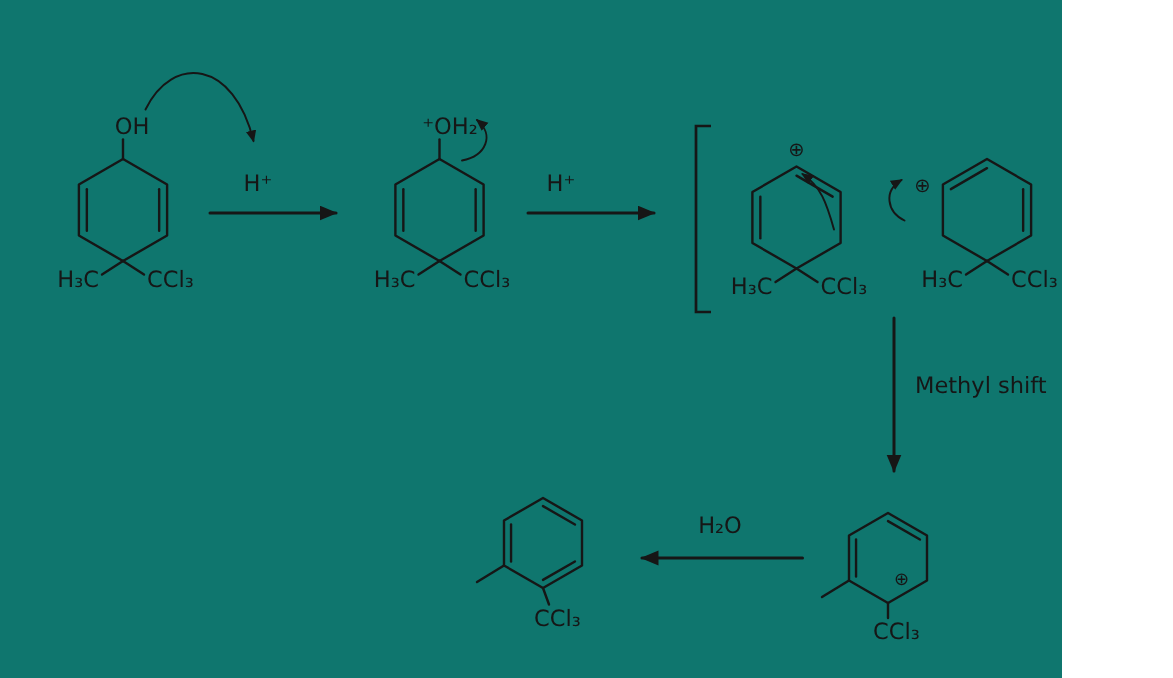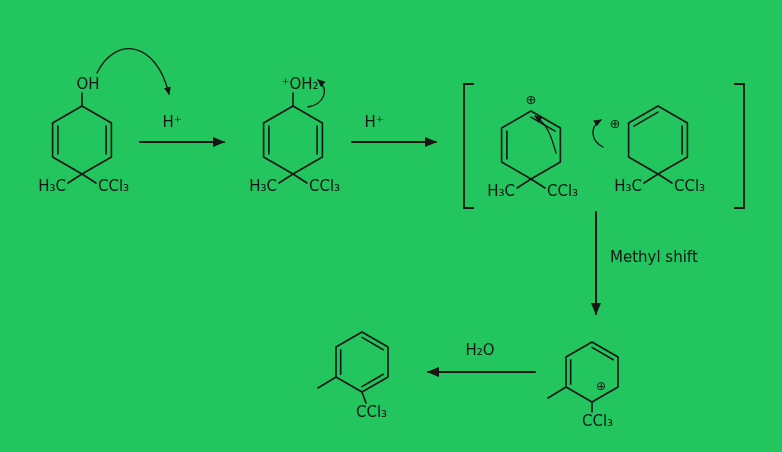--- a/index.html
+++ b/index.html
@@ -1,17 +1,17 @@
 <!DOCTYPE html>
 <html><head>
 <meta charset="utf-8">
 <style>
   html,body{margin:0;padding:0;background:#ffffff;}
   .stage{
-    position:relative;width:782px;height:452px;background:#22c55e;
+    position:relative;width:708px;height:452px;background:#0f766e;
     font-family:"DejaVu Sans","Liberation Sans",sans-serif;overflow:hidden;
   }
   svg{display:block;}
   .ring{fill:none;stroke:#161616;stroke-width:1.6;stroke-linejoin:round;}
   .bond{stroke:#161616;stroke-width:1.6;fill:none;stroke-linecap:round;}
   .rxn{stroke:#161616;stroke-width:2;fill:none;stroke-linecap:round;}
   .curve{stroke:#161616;stroke-width:1.3;fill:none;stroke-linecap:round;}
   .bracket{stroke:#161616;stroke-width:1.8;fill:none;stroke-linejoin:miter;}
   text{fill:#161616;font-size:15px;font-family:"DejaVu Sans","Liberation Sans",sans-serif;}
   text.charge{font-size:13px;}

